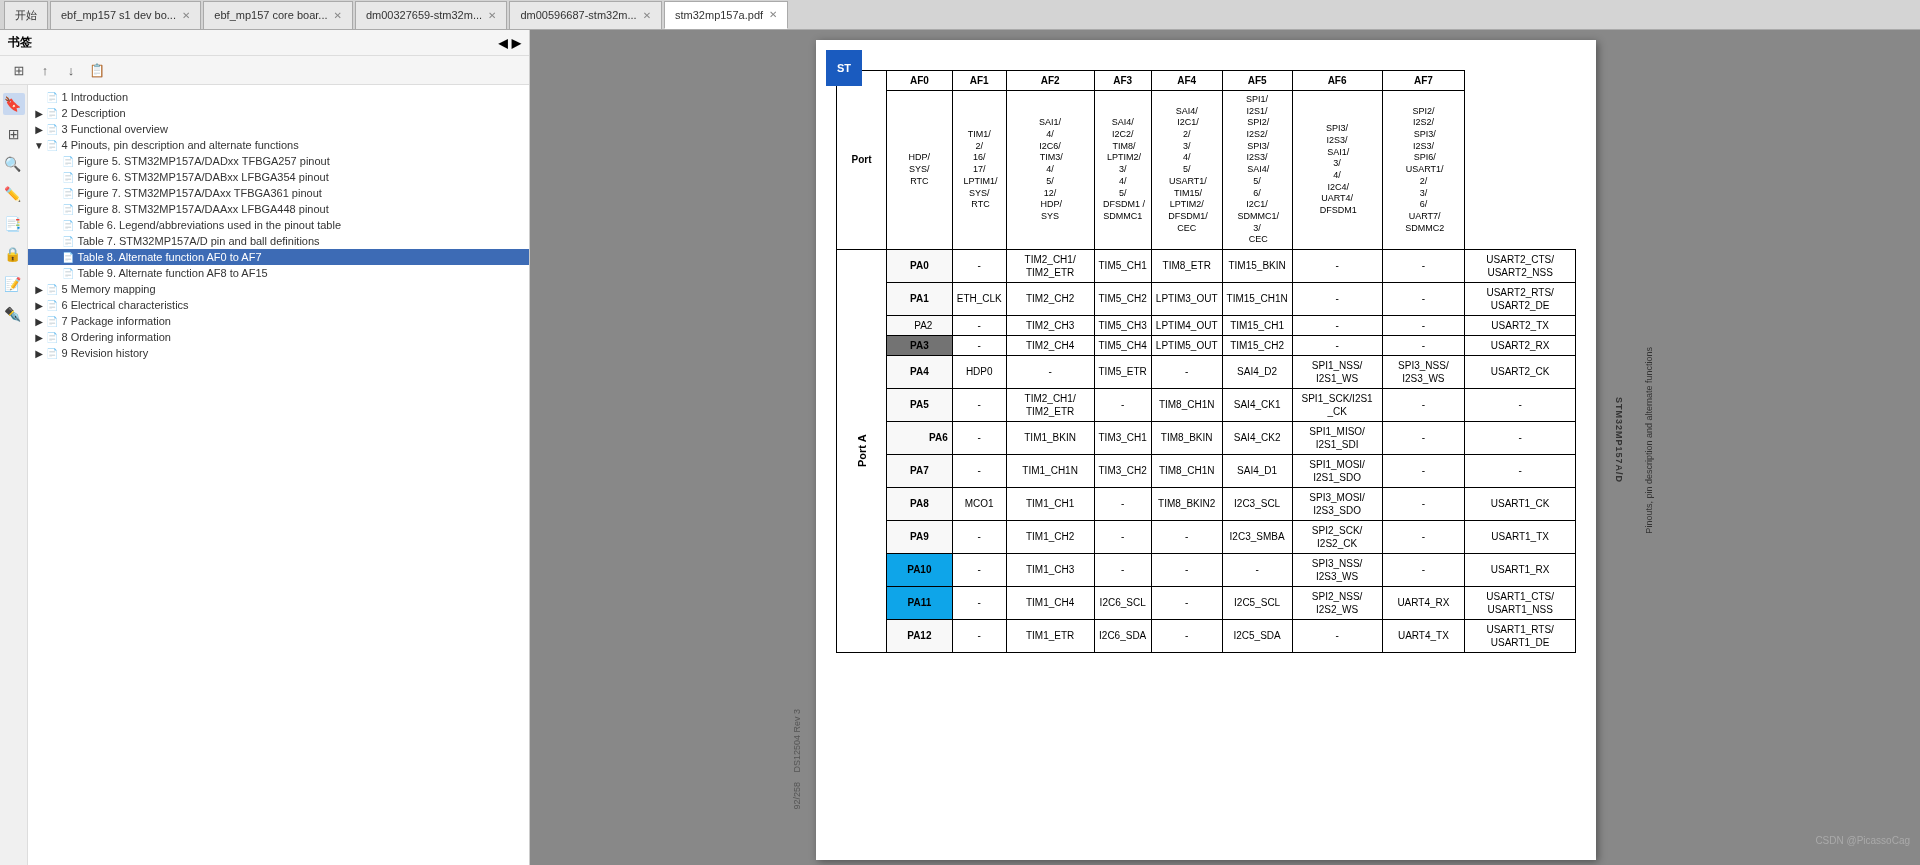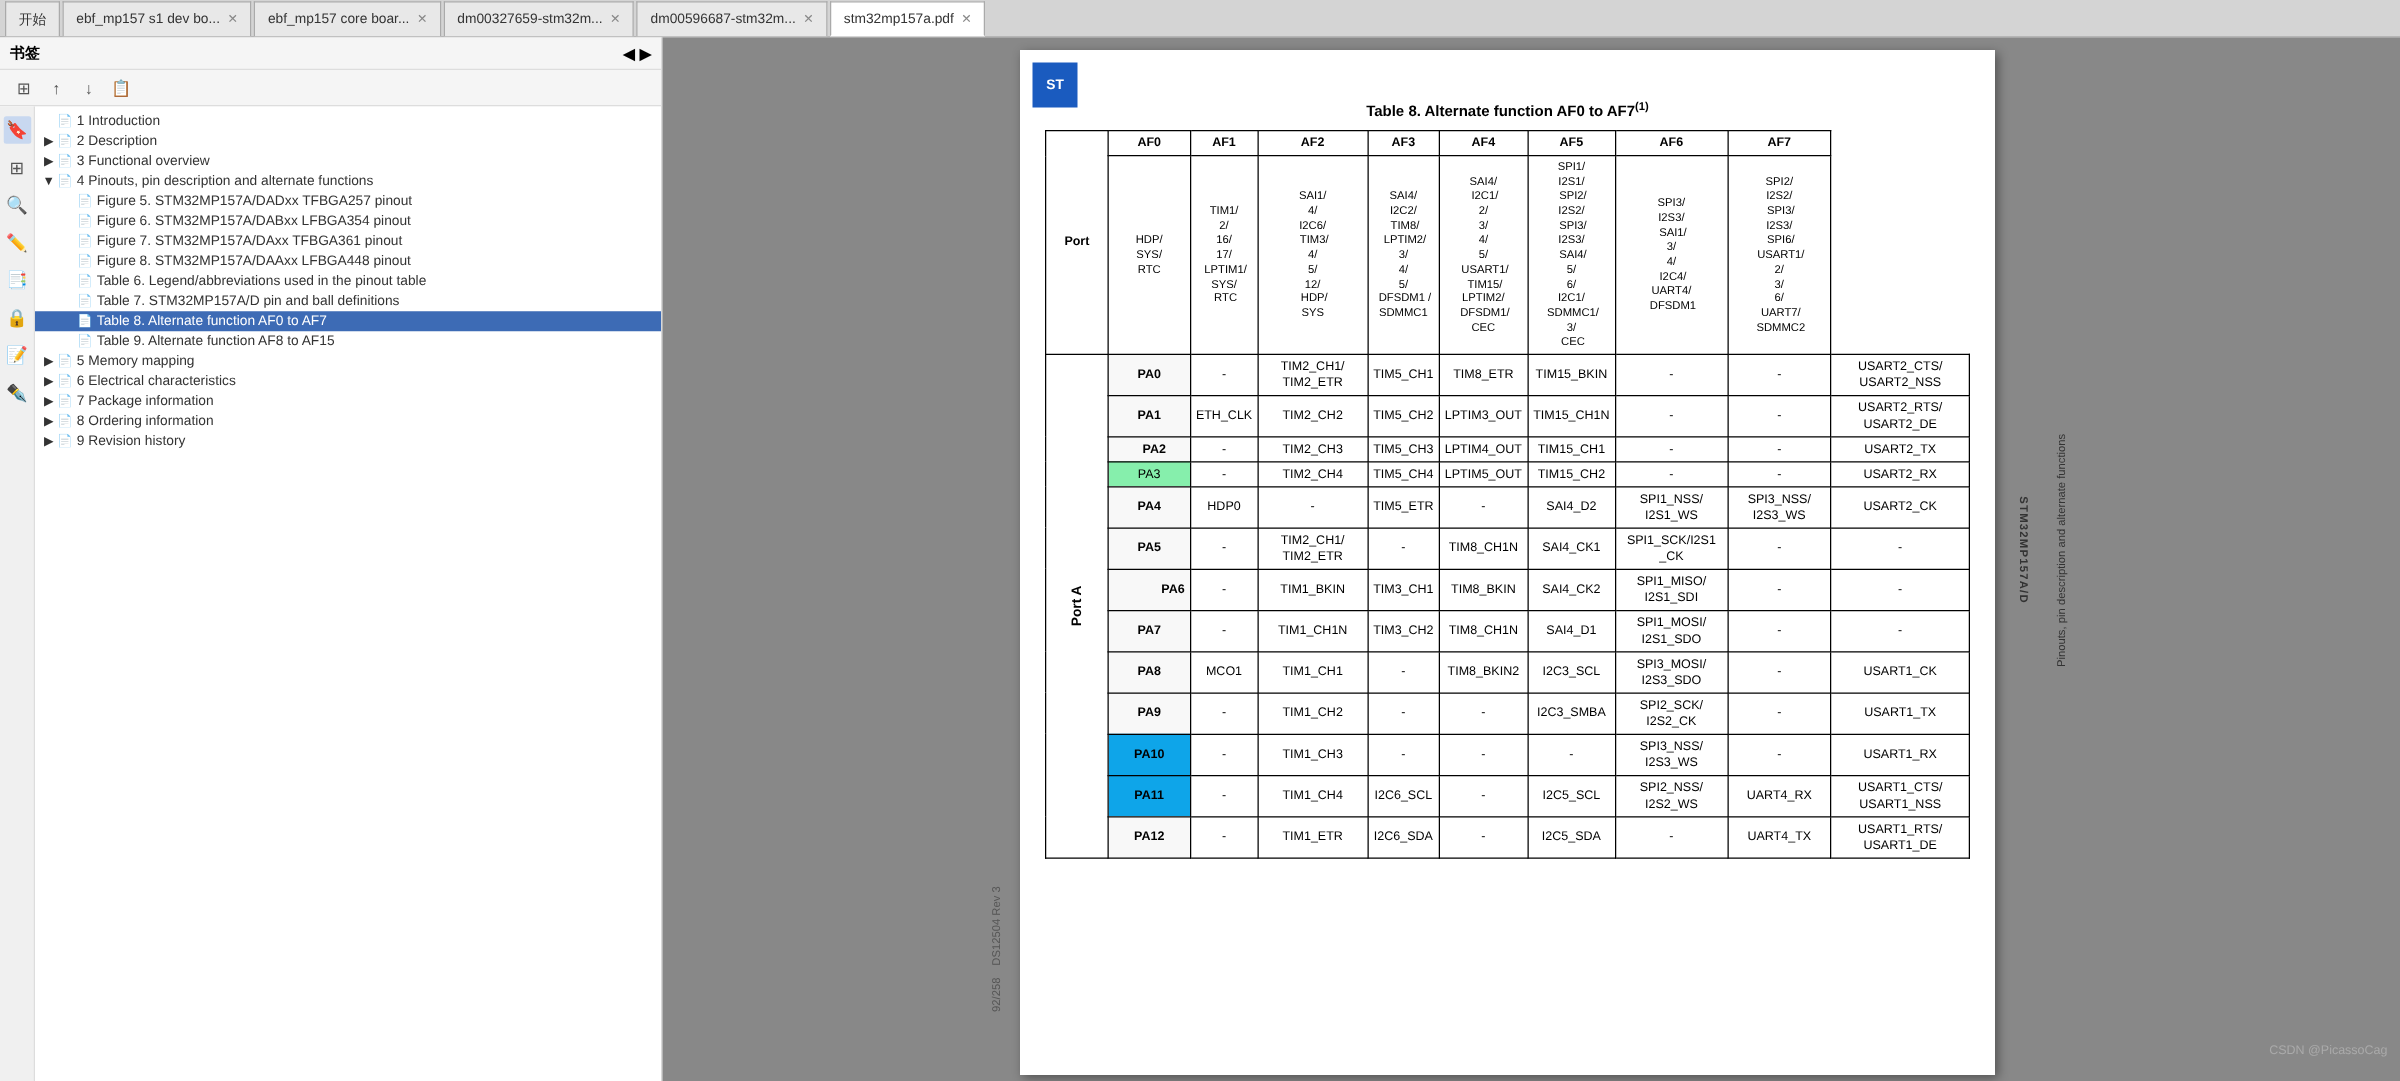--- a/index.html
+++ b/index.html
@@ -346,23 +346,20 @@
         <div style="writing-mode:vertical-rl; transform:rotate(180deg); font-size:9px; color:#555; white-space:nowrap;">DS12504 Rev 3</div>
         <div style="writing-mode:vertical-rl; transform:rotate(180deg); font-size:9px; color:#555; margin-top:10px;">92/258</div>
       </div>
 
       <div class="pdf-page">
 
         <div style="position:absolute; top:10px; left:10px;">
           <div style="width:36px; height:36px; background:#1a5bbf; display:flex; align-items:center; justify-content:center; color:white; font-weight:bold; font-size:11px;">ST</div>
         </div>
 
-        <div class="pdf-table-title" style="margin-top:10px;">
-          <span>Table 8. Alternate function AF0 to AF7</span><span style="font-size:9px; vertical-align:super;">(1)</span>
-        </div>
 
         <table class="pdf-table" id="pdf-table">
         <thead>
               <tr>
                 <th rowspan="2" style="width: 50px;">Port</th>
                 <th>AF0</th>
                 <th>AF1</th>
                 <th>AF2</th>
                 <th>AF3</th>
                 <th>AF4</th>
@@ -399,32 +396,32 @@
                 <td>ETH_CLK</td>
                 <td>TIM2_CH2</td>
                 <td>TIM5_CH2</td>
                 <td>LPTIM3_OUT</td>
                 <td>TIM15_CH1N</td>
                 <td>-</td>
                 <td>-</td>
                 <td>USART2_RTS/<wbr> USART2_DE</td>
               </tr>
               <tr>
-                <td style="font-weight: bold; background: rgb(248, 248, 248); padding-left: 12px;">PA2</td>
+                <td style="font-weight: normal; background: rgb(248, 248, 248); padding-left: 12px;">PA2</td>
                 <td>-</td>
                 <td>TIM2_CH3</td>
                 <td>TIM5_CH3</td>
                 <td>LPTIM4_OUT</td>
                 <td>TIM15_CH1</td>
                 <td>-</td>
                 <td>-</td>
                 <td>USART2_TX</td>
               </tr>
               <tr>
-                <td style="font-weight: normal; background: #86efac;">PA3</td>
+                <td style="font-weight: bold; background: #737373;">PA3</td>
                 <td>-</td>
                 <td>TIM2_CH4</td>
                 <td>TIM5_CH4</td>
                 <td>LPTIM5_OUT</td>
                 <td>TIM15_CH2</td>
                 <td>-</td>
                 <td>-</td>
                 <td>USART2_RX</td>
               </tr>
               <tr>

